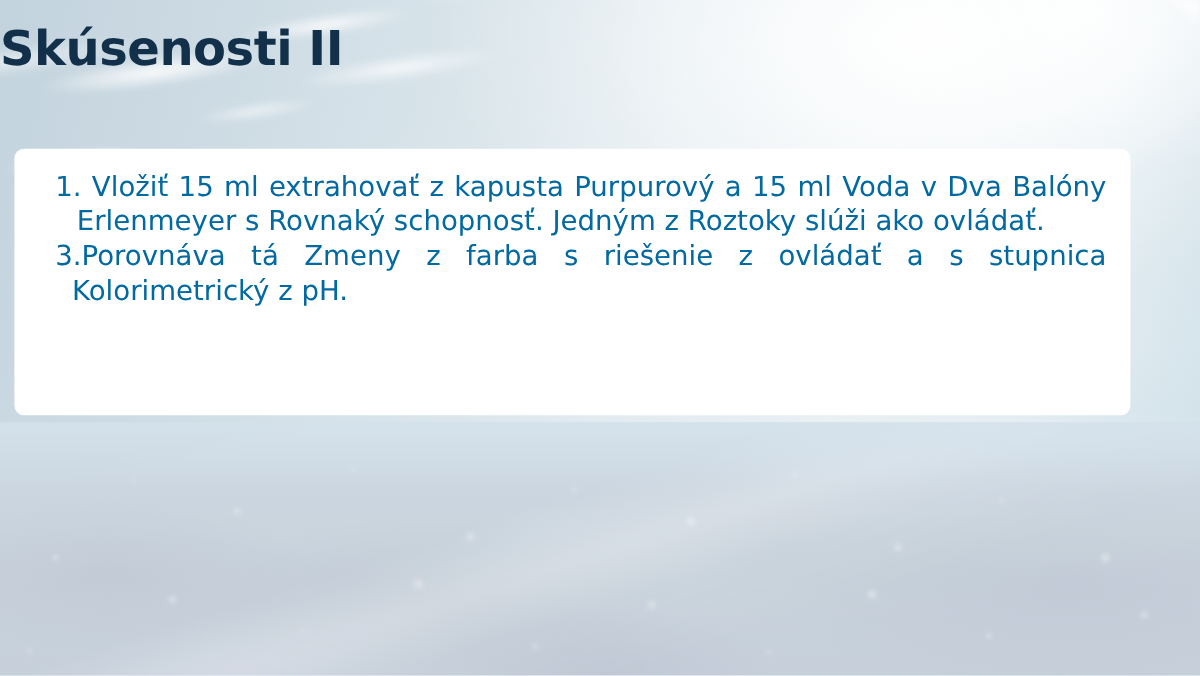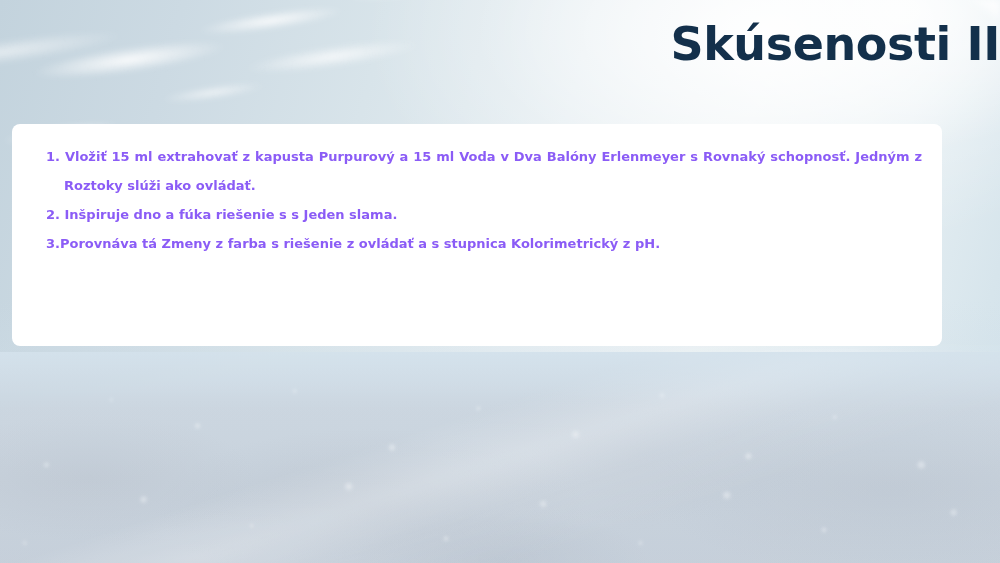--- a/index.html
+++ b/index.html
@@ -155,22 +155,22 @@
       rgba(210,219,229,0.18) 60%,
       rgba(208,217,227,0.28) 100%);
   }
 
   
   .title {
     position: absolute;
     left: 0;
     right: 0;
     top: 18px;
-    text-align: right;
-    font-size: 46px;
+    text-align: left;
+    font-size: 40px;
     font-weight: bold;
     letter-spacing: -0.4px;
     color: #13304b;
     line-height: 1.15;
   }
 
   .content-card {
     position: absolute;
     left: 12px;
     top: 124px;
@@ -181,23 +181,23 @@
     box-sizing: border-box;
     padding: 18px 20px 14px 34px;
   }
 
   .list {
     margin: 0;
     padding: 0;
     list-style: none;
   }
   .list-item {
-    color: #8b5cf6;
-    font-size: 13px;
-    font-weight: bold;
+    color: #0369a1;
+    font-size: 23px;
+    font-weight: normal;
     line-height: 29px;
     text-align: justify;
     text-justify: inter-word;
     padding-left: 18px;
     text-indent: -18px;
     margin: 0;
   }
   .list-item.single {
     text-align: left;
   }
@@ -225,24 +225,20 @@
   <div class="title">Skúsenosti II</div>
 
   <div class="content-card">
     <ul class="list">
 
       <li class="list-item">
         <span class="marker">1.</span>
         <span>Vložiť 15 ml extrahovať z kapusta Purpurový a 15 ml Voda v Dva Balóny Erlenmeyer s Rovnaký schopnosť. Jedným z Roztoky slúži ako ovládať.</span>
       </li>
 
-      <li class="list-item single">
-        <span class="marker">2.</span>
-        <span>Inšpiruje dno a fúka riešenie s s Jeden slama.</span>
-      </li>
 
       <li class="list-item" style="padding-left:14px;text-indent:-14px;">
         <span class="marker">3.</span><span>Porovnáva tá Zmeny z farba s riešenie z ovládať a s stupnica Kolorimetrický z pH.</span>
       </li>
 
 
     </ul>
   </div>
 
 </div>

